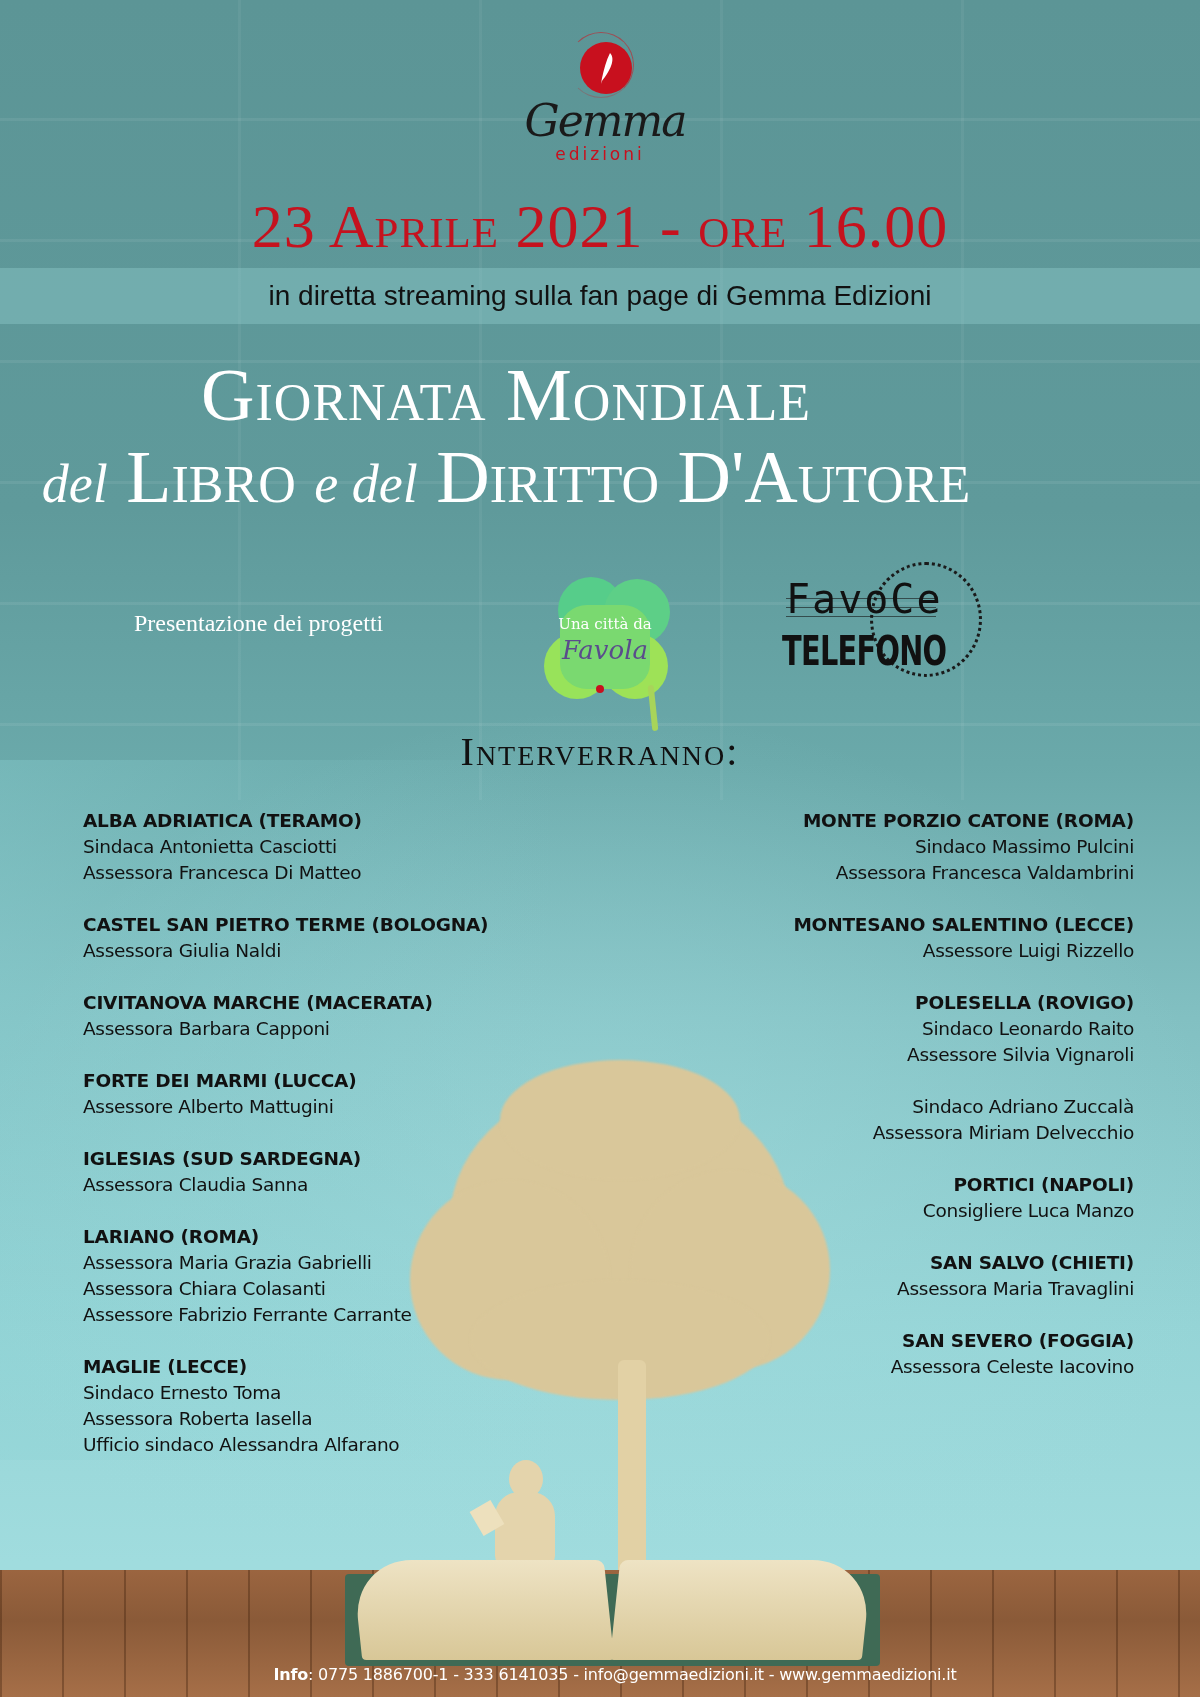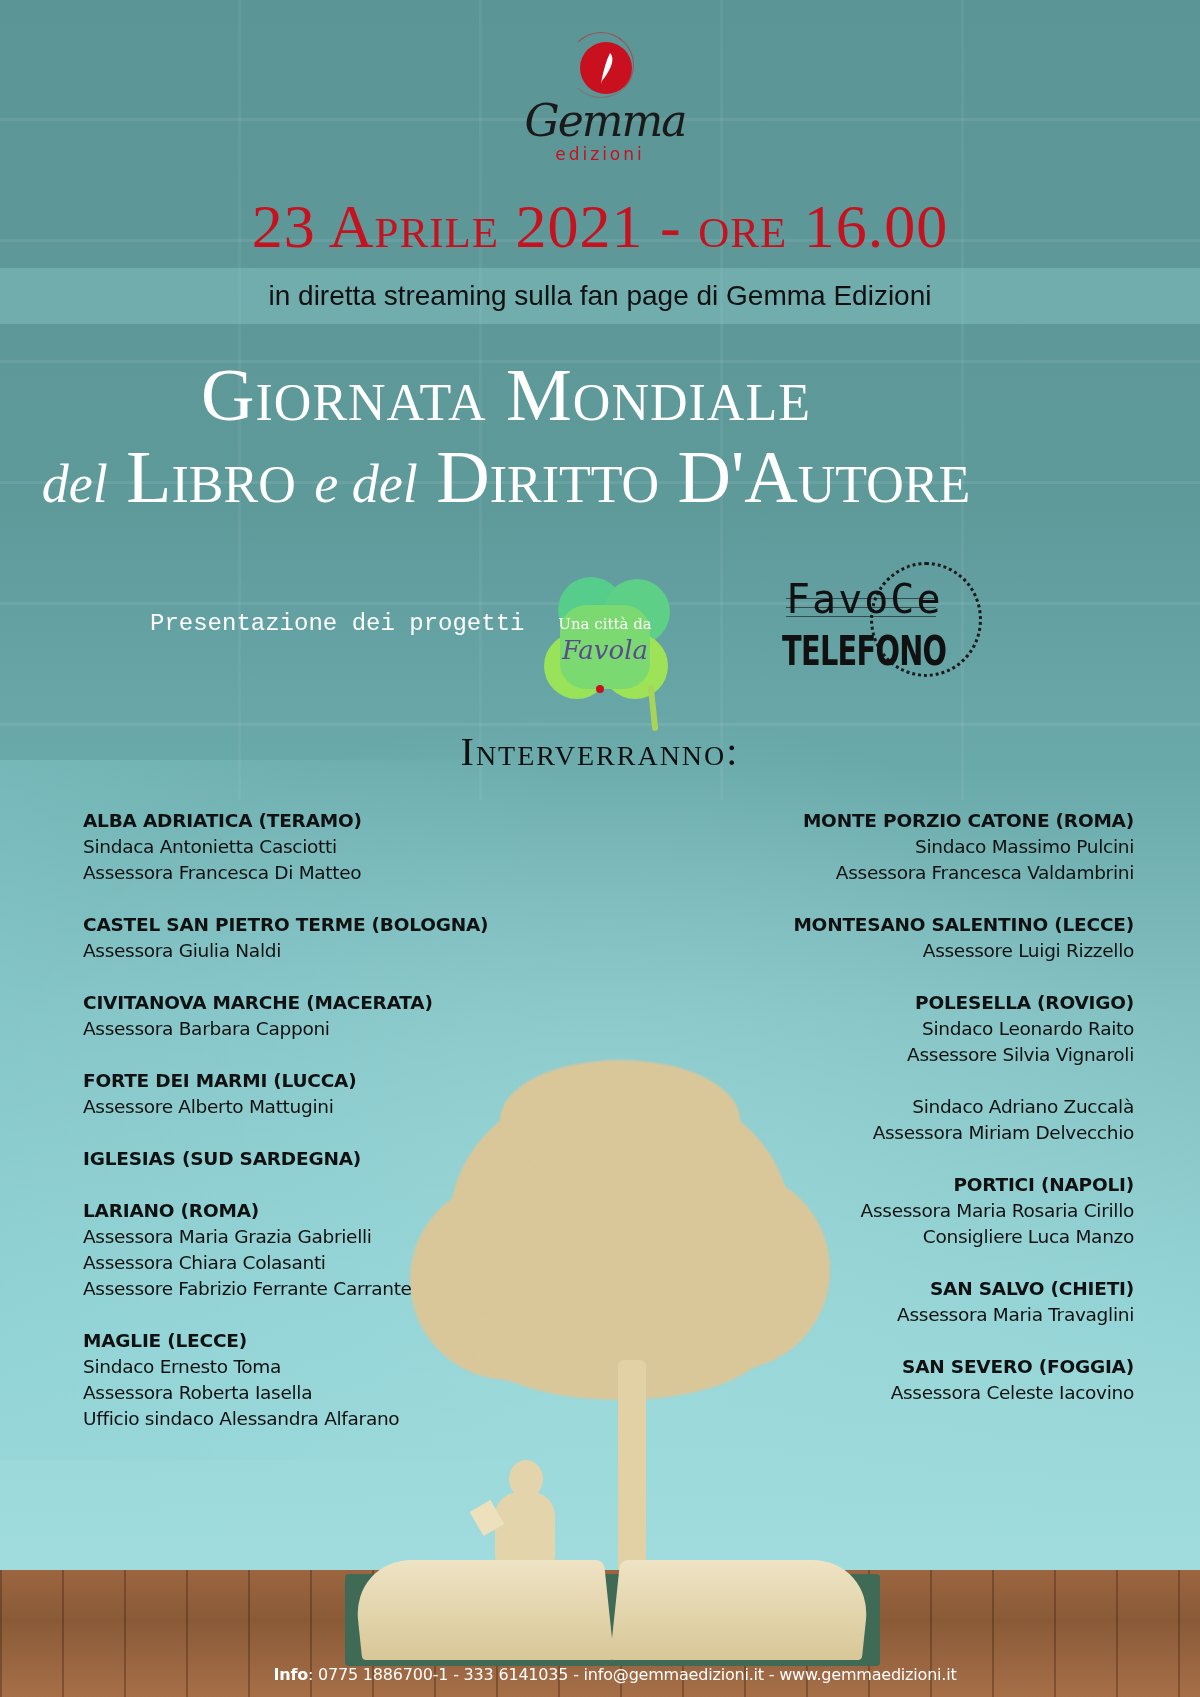--- a/index.html
+++ b/index.html
@@ -65,22 +65,21 @@
   .title1, .title2 {
     position: absolute; left: 0; width: 1012px; text-align: center; color: #fff;
     font-family: "Liberation Serif", serif; font-variant: small-caps; white-space: nowrap;
   }
   .title1 { top: 352px; font-size: 74px; line-height: 86px; letter-spacing: 1px; }
   .title2 { top: 432px; font-size: 74px; line-height: 90px; letter-spacing: 0px; }
   .title2 .it { font-style: italic; font-variant: normal; font-size: 54px; }
 
   .presentazione {
     position: absolute; left: 134px; top: 610px; font-size: 24px; color: #fff;
-    font-family: Liberation Mono, monospace;
-    margin-left: 16px;
+    font-family: Liberation Serif, serif;
   }
   .clover { position: absolute; left: 540px; top: 577px; width: 130px; height: 155px; }
   .clover .leaf { position: absolute; width: 66px; height: 66px; border-radius: 50%; }
   .clover .l1 { left: 18px; top: 0; background: #56cd8a; }
   .clover .l2 { left: 64px; top: 2px; background: #5dcf87; }
   .clover .l3 { left: 4px; top: 56px; background: #98e35a; }
   .clover .l4 { left: 62px; top: 56px; background: #9ee257; }
   .clover .core { position: absolute; left: 20px; top: 28px; width: 90px; height: 84px; background: #7ad970; border-radius: 30%; }
   .clover .stem { position: absolute; left: 110px; top: 108px; width: 6px; height: 46px; background: #a8d45a; border-radius: 3px; transform: rotate(-6deg); }
   .clover .t1 { position: absolute; left: 4px; top: 38px; width: 122px; text-align: center; font-family: "DejaVu Serif", serif; font-size: 15px; color: #fff; }
@@ -221,20 +220,21 @@
     <div class="entry">
       <div class="city">CIVITANOVA MARCHE (MACERATA)</div>
       <div class="person">Assessora Barbara Capponi</div>
     </div>
     <div class="entry">
       <div class="city">FORTE DEI MARMI (LUCCA)</div>
       <div class="person">Assessore Alberto Mattugini</div>
     </div>
     <div class="entry">
       <div class="city">IGLESIAS (SUD SARDEGNA)</div>
+      <div class="person">Assessora Claudia Sanna</div>
     </div>
     <div class="entry">
       <div class="city">LARIANO (ROMA)</div>
       <div class="person">Assessora Maria Grazia Gabrielli</div>
       <div class="person">Assessora Chiara Colasanti</div>
       <div class="person">Assessore Fabrizio Ferrante Carrante</div>
     </div>
     <div class="entry">
       <div class="city">MAGLIE (LECCE)</div>
       <div class="person">Sindaco Ernesto Toma</div>
@@ -257,21 +257,20 @@
       <div class="city">POLESELLA (ROVIGO)</div>
       <div class="person">Sindaco Leonardo Raito</div>
       <div class="person">Assessore Silvia Vignaroli</div>
     </div>
     <div class="entry">
       <div class="person">Sindaco Adriano Zuccalà</div>
       <div class="person">Assessora Miriam Delvecchio</div>
     </div>
     <div class="entry">
       <div class="city">PORTICI (NAPOLI)</div>
-      <div class="person">Assessora Maria Rosaria Cirillo</div>
       <div class="person">Consigliere Luca Manzo</div>
     </div>
     <div class="entry">
       <div class="city">SAN SALVO (CHIETI)</div>
       <div class="person">Assessora Maria Travaglini</div>
     </div>
     <div class="entry">
       <div class="city">SAN SEVERO (FOGGIA)</div>
       <div class="person">Assessora Celeste Iacovino</div>
     </div>

